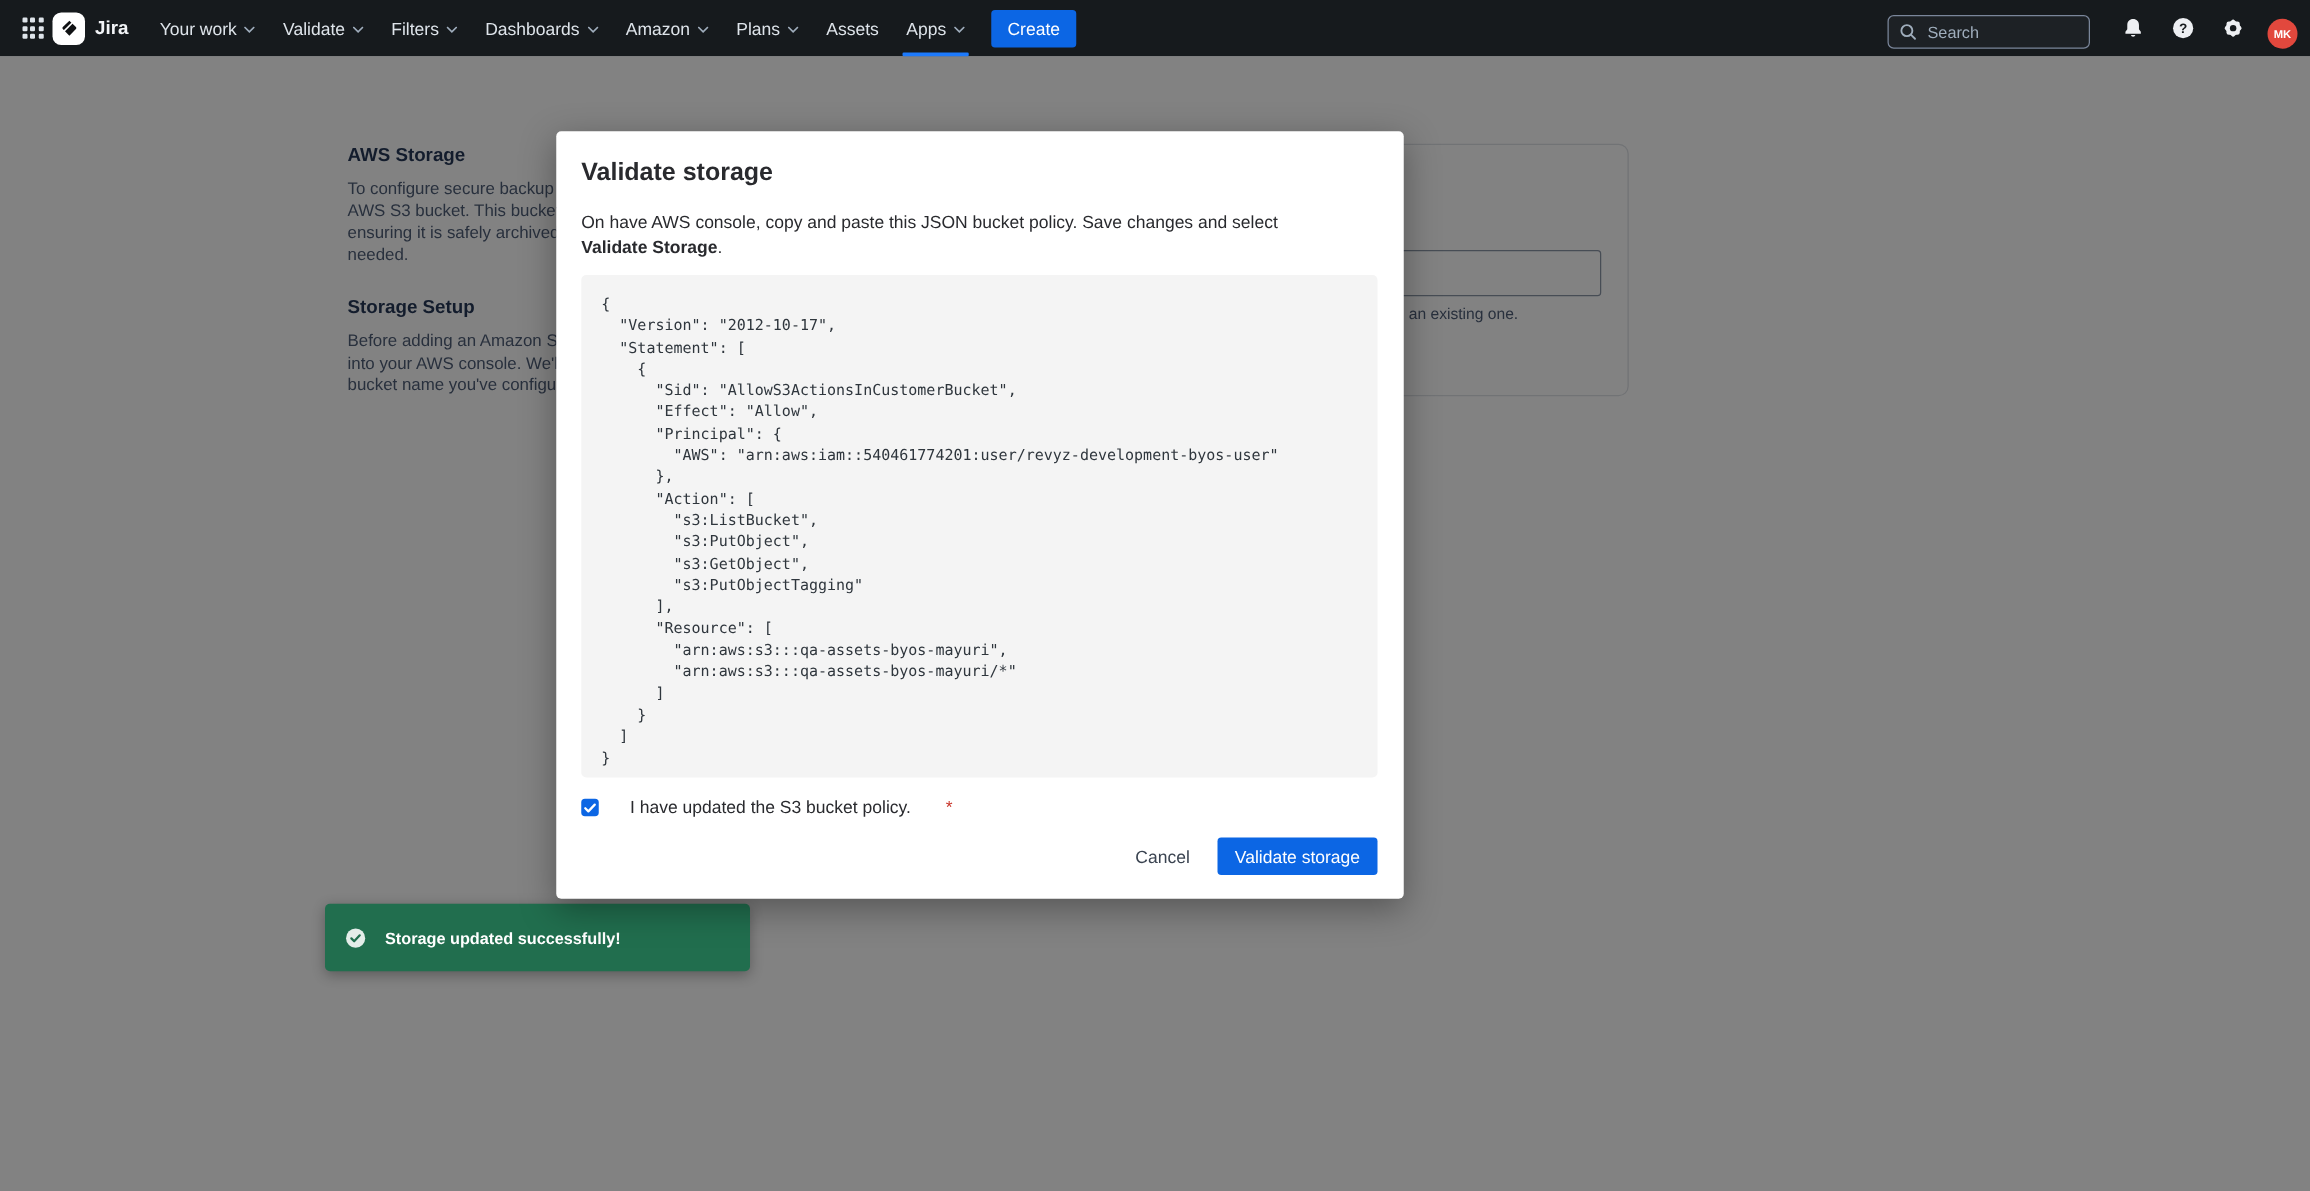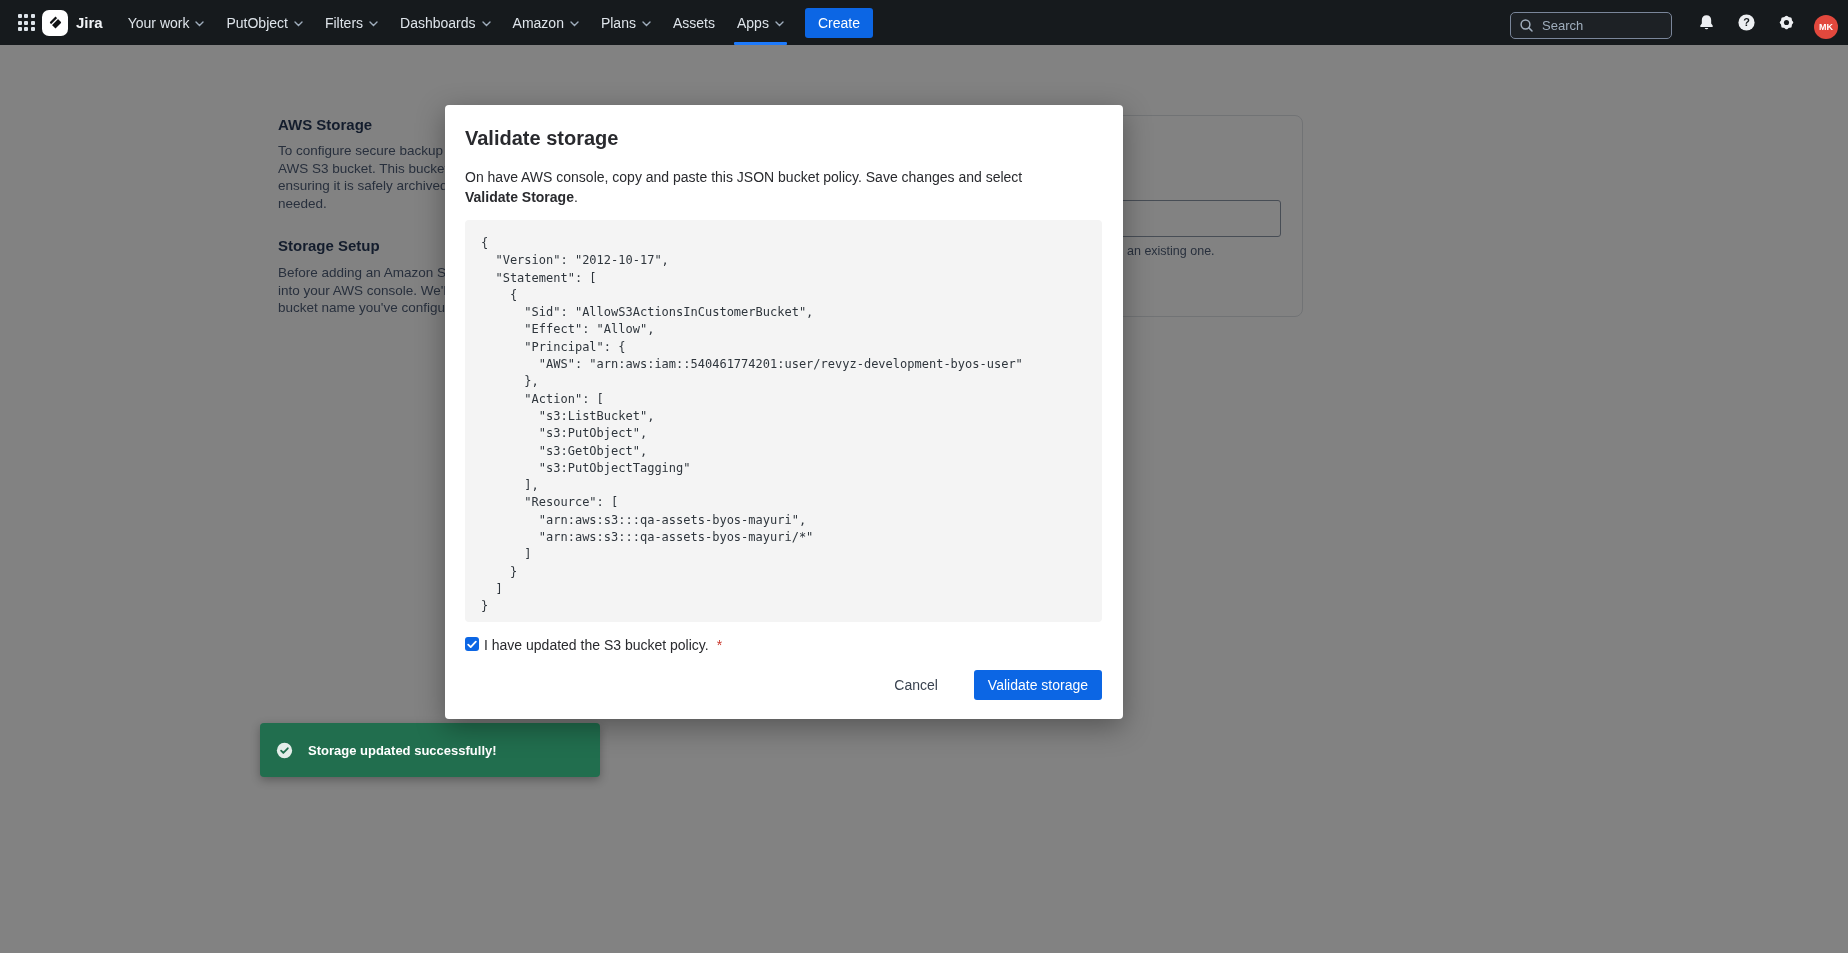--- a/index.html
+++ b/index.html
@@ -69,28 +69,28 @@
   }
   .modal-title{margin:0;font-size:20px;font-weight:600;color:#292A2E;}
   .modal-desc{margin:17px 0 0 0;font-size:14px;line-height:20px;color:#292A2E;max-width:600px;}
   .modal-desc b{font-weight:700;}
   .code-block{
     margin:13px 0 0 0;width:637px;height:402px;box-sizing:border-box;background:#F4F4F4;
     border-radius:4px;padding:15px 16px;overflow:hidden;
     font-family:"DejaVu Sans Mono",monospace;font-size:12px;line-height:17.3px;color:#2F363D;
     white-space:pre;
   }
-  .checkbox-row{display:flex;align-items:flex-start;gap:5px;margin-top:15px;cursor:pointer;}
+  .checkbox-row{display:flex;align-items:flex-end;gap:25px;margin-top:15px;cursor:pointer;}
   .checkbox{
     width:14px;height:14px;background:#0C66E4;border-radius:3px;display:flex;
     align-items:center;justify-content:center;flex:0 0 auto;
   }
   .checkbox-label{font-size:14px;color:#292A2E;}
   .req{color:#C9372C;margin-left:3px;font-size:14px;}
-  .modal-footer{position:absolute;right:21px;bottom:19px;display:flex;align-items:center;gap:24px;}
+  .modal-footer{position:absolute;right:21px;bottom:19px;display:flex;align-items:center;gap:10px;}
   .btn-subtle{
     background:transparent;border:none;color:#3A4350;font-size:14px;font-weight:500;
     padding:6px 12px;border-radius:3px;cursor:pointer;font-family:inherit;
   }
   .btn-primary{
     background:#0C66E4;border:none;color:#fff;font-size:14px;font-weight:500;
     padding:7px 14px;border-radius:3px;cursor:pointer;font-family:inherit;
   }
   
   .toast{
@@ -129,21 +129,21 @@
   <div class="nav-items">
     <div class="nav-item">
       <span>Your work</span>
       <span class="chev">
           <svg width="9" height="6" viewBox="0 0 9 6">
             <path d="M1 1l3.5 3.5L8 1" fill="none" stroke="currentColor" stroke-width="1.4" stroke-linecap="round"></path>
           </svg>
         </span>
     </div>
     <div class="nav-item">
-      <span>PutObject</span>
+      <span>Validate</span>
       <span class="chev">
           <svg width="9" height="6" viewBox="0 0 9 6">
             <path d="M1 1l3.5 3.5L8 1" fill="none" stroke="currentColor" stroke-width="1.4" stroke-linecap="round"></path>
           </svg>
         </span>
     </div>
     <div class="nav-item">
       <span>Filters</span>
       <span class="chev">
           <svg width="9" height="6" viewBox="0 0 9 6">

